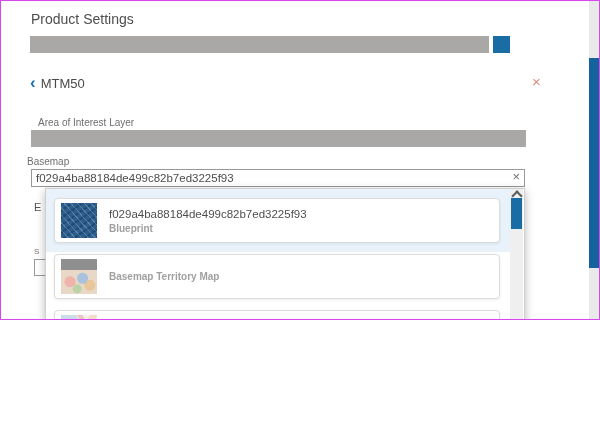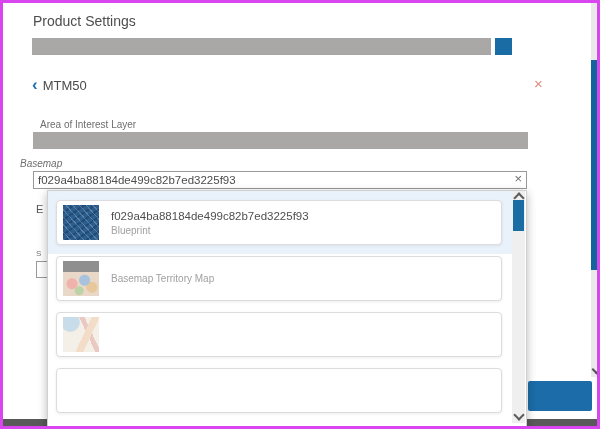--- a/index.html
+++ b/index.html
@@ -1,38 +1,38 @@
 <!DOCTYPE html>
 <html><head>
 <meta charset="utf-8">
 <style>
   html,body{margin:0;padding:0;background:#fff;}
   .screen{
-    position:relative;width:600px;height:429px;box-sizing:border-box;
-    border:3px solid #d946ef;background:#fff;overflow:hidden;
+    position:relative;width:600px;height:320px;box-sizing:border-box;
+    border:1px solid #d946ef;background:#fff;overflow:hidden;
     font-family:"Liberation Sans","DejaVu Sans",sans-serif;color:#4c4c4c;
   }
   .abs{position:absolute;}
 
   
   .page-title{left:30px;top:10px;font-size:14px;color:#4d4d4d;}
   .redact-bar-1{left:29px;top:35px;width:459px;height:17px;background:#a9a8a6;}
   .blue-square{left:492px;top:35px;width:17px;height:17px;background:#1a6ca5;}
 
   
   .back-row{left:29px;top:74px;display:flex;align-items:center;cursor:pointer;}
   .back-chevron{color:#176fb5;font-size:17px;font-weight:bold;line-height:16px;margin-right:5px;}
   .back-label{font-size:13px;color:#4a4a4a;}
   .panel-close{left:531px;top:73px;font-size:15px;color:#dd8a7c;cursor:pointer;line-height:15px;}
 
   
   .field-label{font-size:10px;color:#6e6e6e;}
   .aoi-label{left:37px;top:116px;}
   .redact-bar-2{left:30px;top:129px;width:495px;height:17px;background:#a9a8a6;}
-  .basemap-label{left:17px;top:155px;font-style:italic;}
+  .basemap-label{left:26px;top:155px;}
   .input-wrap{left:30px;top:167px;width:494px;height:18px;}
   .text-input{
     width:100%;height:100%;box-sizing:border-box;border:1px solid #989898;background:#fff;
     font-family:"Liberation Sans","DejaVu Sans",sans-serif;font-size:11.5px;color:#4c4c4c;
     padding:0 20px 0 4px;outline:none;
   }
   .clear-x{position:absolute;right:5px;top:2px;font-size:13px;color:#6f6f6f;cursor:pointer;line-height:14px;}
 
   
   .frag-e{left:33px;top:200px;font-size:11px;color:#555;z-index:1;}
@@ -47,21 +47,21 @@
   .selected-row-bg{left:0;top:0;width:465px;height:63px;background:#e9f2fb;}
   .card-list{left:0;top:0;width:465px;height:242px;overflow:hidden;padding:9px 0 0 8px;box-sizing:border-box;}
   .basemap-card{
     position:relative;width:446px;height:45px;margin-bottom:11px;background:#fff;
     border:1px solid #dcdcdc;border-radius:4px;box-shadow:0 1px 3px rgba(0,0,0,.08);
     display:flex;align-items:center;cursor:pointer;box-sizing:border-box;
   }
   .thumb{width:36px;height:35px;margin-left:6px;flex:none;}
   .card-text{margin-left:12px;overflow:hidden;}
   .card-title{font-size:11.5px;color:#4f4f4f;margin-bottom:3px;white-space:nowrap;}
-  .card-subtitle{font-size:10px;color:#a0a0a0;white-space:nowrap;}
+  .card-subtitle{font-size:10px;color:#a0a0a0;white-space:nowrap;font-weight:bold;}
 
   .blueprint-thumbnail{
     background:#2c5e8d;
     background-image:
       repeating-linear-gradient(48deg,rgba(255,255,255,.22) 0 1px,transparent 1px 5px),
       repeating-linear-gradient(-35deg,rgba(10,40,80,.35) 0 2px,transparent 2px 6px);
   }
   .charted-territory-thumbnail{
     background:#e9d8c7;
     background-image:

